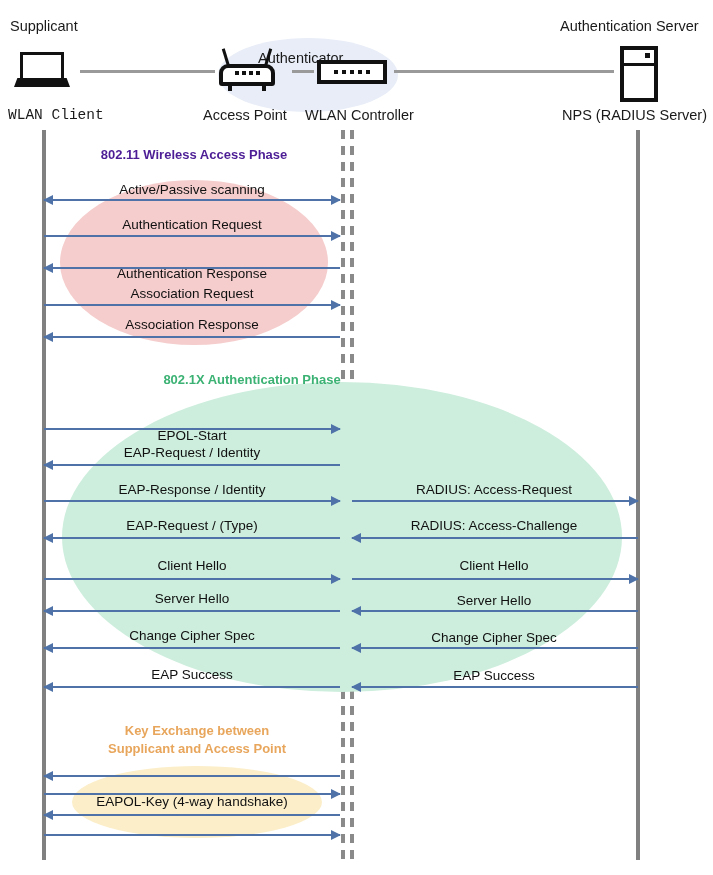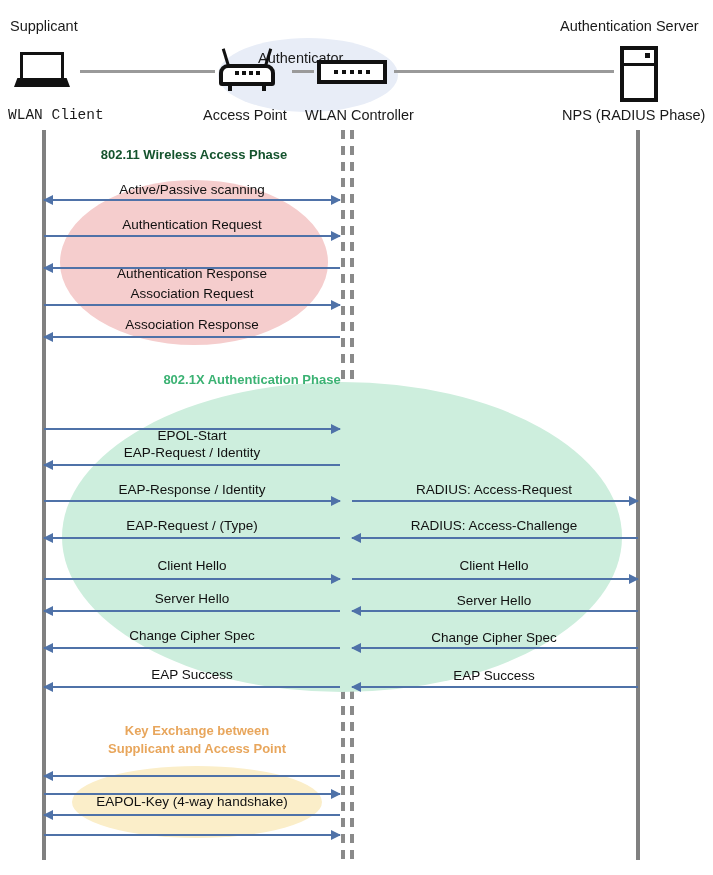--- a/index.html
+++ b/index.html
@@ -115,29 +115,29 @@
   </div>
 
   <div class="srv">
     <div class="bar"></div>
       <div class="led"></div>
   </div>
 
   <div class="node-label" style="left:8px;top:107px;font-family:Liberation Mono, monospace;">WLAN Client</div>
   <div class="node-label" style="left:203px;top:107px;">Access Point</div>
   <div class="node-label" style="left:305px;top:107px;">WLAN Controller</div>
-  <div class="node-label" style="left:562px;top:107px;">NPS (RADIUS Phase)</div>
+  <div class="node-label" style="left:562px;top:107px;">NPS (RADIUS Server)</div>
 
   <div class="lifeline" style="left:42px;top:130px;height:730px;"></div>
   <div class="dashlife" style="left:341px;top:130px;height:730px;"></div>
   <div class="dashlife" style="left:350px;top:130px;height:730px;"></div>
   <div class="lifeline" style="left:636px;top:130px;height:730px;"></div>
 
   <div class="blob red" style="left:60px;top:180px;width:268px;height:165px;"></div>
-  <div class="phase-title" style="left:60px;top:146px;width:268px;color:#14532d;">802.11 Wireless Access Phase</div>
+  <div class="phase-title" style="left:60px;top:146px;width:268px;color:#4c1d95;">802.11 Wireless Access Phase</div>
 
   <div class="msg" style="left:52px;top:182px;width:280px;">Active/Passive scanning</div>
   <div class="arrow" style="left:44px;top:199px;width:296px;">
     <span class="head l"></span>
       <span class="head r"></span>
   </div>
 
   <div class="msg" style="left:52px;top:217px;width:280px;">Authentication Request</div>
   <div class="arrow" style="left:44px;top:235px;width:296px;">
     <span class="head r"></span>

